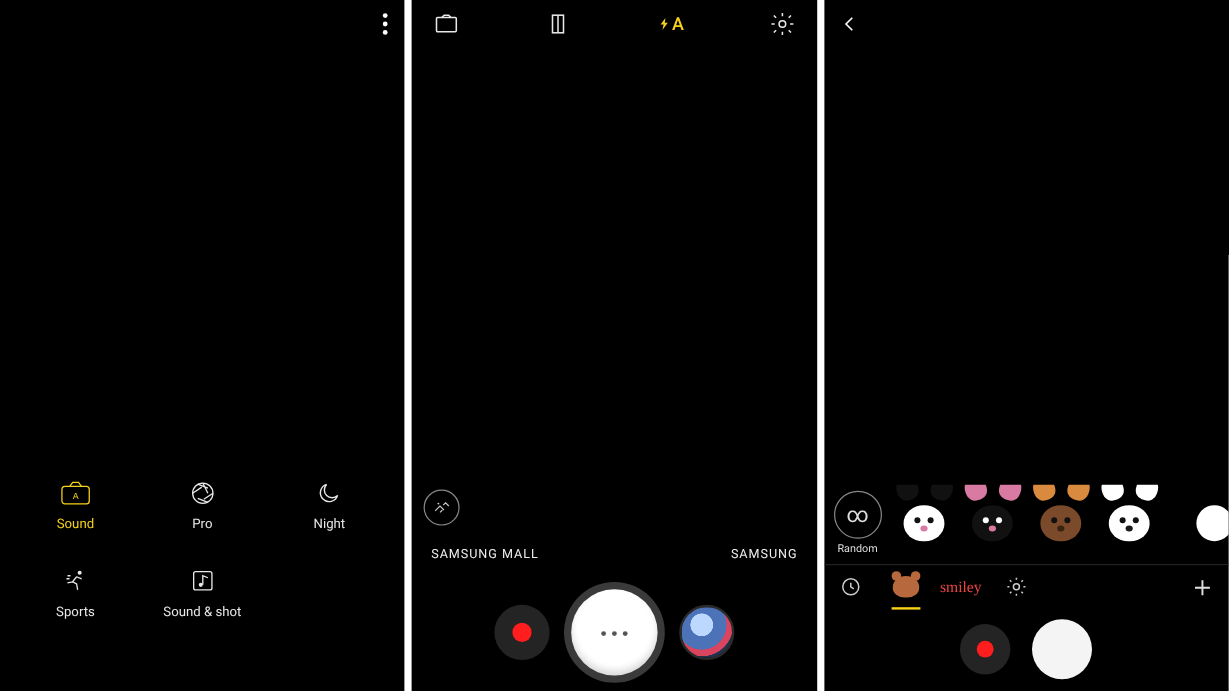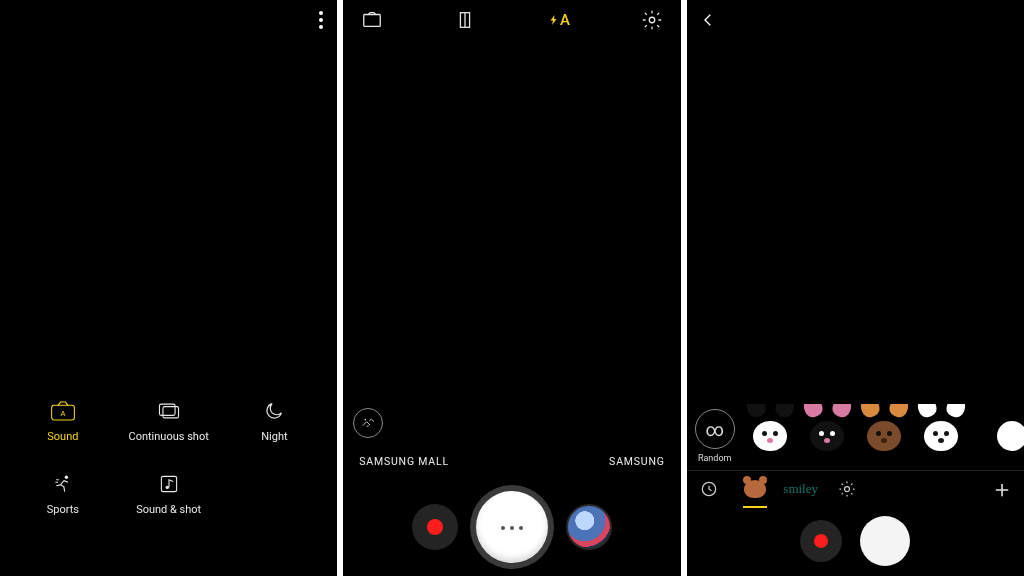--- a/index.html
+++ b/index.html
@@ -57,21 +57,21 @@
   .tab-row { position:absolute; left:0; right:0; bottom:70px; height:36px; border-top:1px solid #222; display:flex; align-items:center; padding:0 8px; gap:18px; }
   .tab-row .tab{ width:28px;height:28px;display:flex;align-items:center;justify-content:center;color:#ccc;}
   .tab-row .tab svg{width:20px;height:20px;fill:none;stroke:currentColor;stroke-width:1.5;}
   .tab-row .tab.active{ position:relative; }
   .tab-row .tab.active::after{content:"";position:absolute;left:2px;right:2px;bottom:-5px;height:2px;background:var(--accent,#f6d21a);}
   .tab-row .spacer{flex:1;}
   .tab-row .plus{color:#ddd;font-size:24px;font-weight:300;}
   .tab-row .bear-mini{width:22px;height:18px;background:#b8683d;border-radius:50% 50% 45% 45%;position:relative;}
   .tab-row .bear-mini::before,.tab-row .bear-mini::after{content:"";position:absolute;width:8px;height:8px;background:#b8683d;border-radius:50%;top:-4px;}
   .tab-row .bear-mini::before{left:-1px;} .tab-row .bear-mini::after{right:-1px;}
-  .tab-row .script{font-family:cursive;font-size:13px;color:#0f766e;}
+  .tab-row .script{font-family:cursive;font-size:13px;color:#ef4444;}
 
   .p3-shutterbar { position:absolute; left:0; right:0; bottom:0; height:70px; display:flex; align-items:center; justify-content:center; gap:18px; }
   .p3-shutterbar .rec-btn{width:42px;height:42px;}
   .p3-shutterbar .rec-btn .dot{width:14px;height:14px;}
   .p3-shutterbar .shutter-btn{width:50px;height:50px;box-shadow:none;background:#f4f4f4;}
 </style>
 </head>
 <body>
 
 <div class="stage">
@@ -90,26 +90,26 @@
             <svg viewBox="0 0 32 26">
               <rect x="2" y="6" width="28" height="18" rx="3"></rect>
               <path d="M10 6l3-4h6l3 4"></path>
               <text x="16" y="19" text-anchor="middle" font-size="9" fill="currentColor" stroke="none" font-family="Arial">A</text>
             </svg>
           </div>
           <span>Sound</span>
         </div>
         <div class="mode-cell">
           <div class="mode-icon">
-            <svg viewBox="0 0 30 24">
-              <rect x="8" y="7" width="18" height="13" rx="2"></rect>
-              <rect x="4" y="4" width="18" height="13" rx="2"></rect>
-            </svg>
-          </div>
-          <span>Continuous shot</span>
+            <svg viewBox="0 0 26 26">
+              <circle cx="13" cy="13" r="10"></circle>
+              <path d="M13 3l5 10M23 13l-9 6M18 22l-10-4M3 13l9-6M8 4l10 4"></path>
+            </svg>
+          </div>
+          <span>Pro</span>
         </div>
         <div class="mode-cell">
           <div class="mode-icon">
             <svg viewBox="0 0 24 24">
               <path d="M20 14A8 8 0 1 1 10 4a6.5 6.5 0 0 0 10 10z"></path>
             </svg>
           </div>
           <span>Night</span>
         </div>
         <div class="mode-cell">

